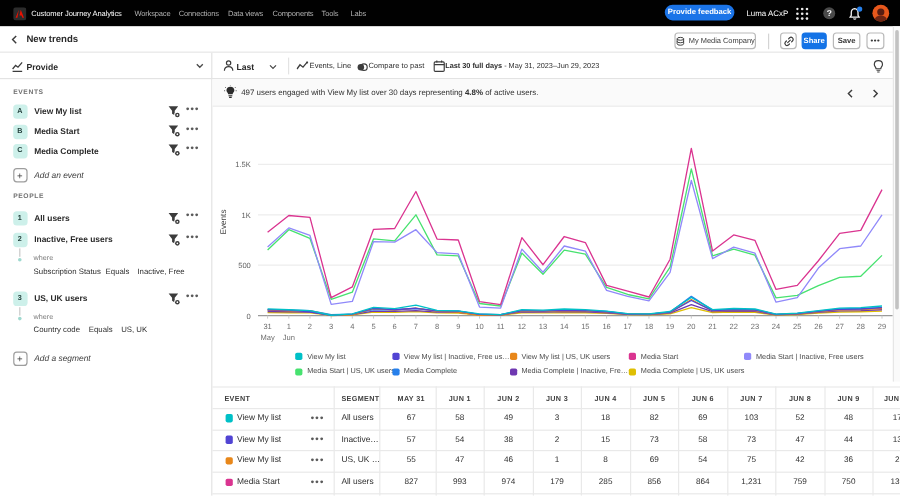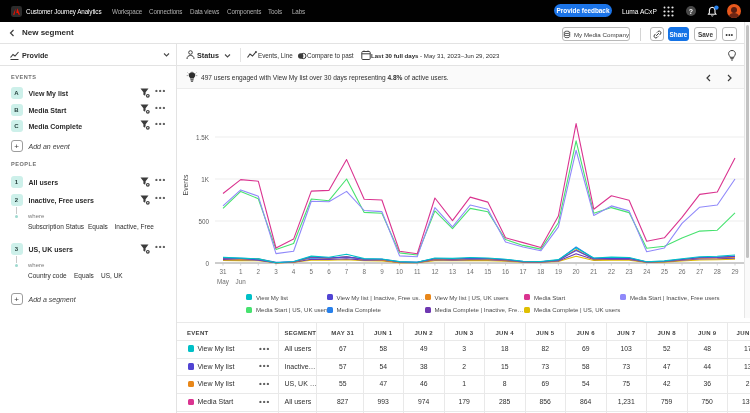--- a/index.html
+++ b/index.html
@@ -70,21 +70,21 @@
   <div class="abs" style="left:727px;top:4px;width:14px;height:14px;border-radius:50%;background:#e8581c;overflow:hidden;">
       <div class="abs" style="left:4px;top:2.5px;width:6px;height:6px;border-radius:50%;background:#571d12;"></div>
       <div class="abs" style="left:2px;top:8.5px;width:10px;height:7px;border-radius:50%;background:#6b2514;"></div>
     </div>
 </div>
 
 <div id="bar2">
   <svg class="abs" style="left:8px;top:6.5px" width="8" height="8" viewBox="0 0 8 8">
       <path d="M5.5 1 L2.5 4 L5.5 7" stroke="#3c3c3c" stroke-width="1.2" fill="none"></path>
     </svg>
-  <div class="abs" style="left:22px;top:6px;font-size:8px;font-weight:bold;color:#2a2a2a;">New segment</div>
+  <div class="abs" style="left:22px;top:6px;font-size:8px;font-weight:bold;color:#2a2a2a;">New trends</div>
 </div>
 <div class="btn" style="left:562px;width:68px;font-weight:normal;font-size:6.2px;">
   <svg width="9" height="9" viewBox="0 0 10 10" style="margin-right:3px">
       <g fill="none" stroke="#3a3a3a" stroke-width="1">
         <ellipse cx="5" cy="2.3" rx="3.4" ry="1.5"></ellipse>
         <path d="M1.6 2.3 L1.6 7.5 a3.4 1.5 0 0 0 6.8 0 L8.4 2.3"></path>
         <path d="M1.6 4.9 a3.4 1.5 0 0 0 6.8 0"></path>
       </g>
     </svg>
   My Media Company</div>
@@ -109,21 +109,21 @@
   </svg>
 <div class="abs" style="left:22px;top:51px;font-size:7.2px;font-weight:bold;color:#2a2a2a;">Provide</div>
 <svg class="abs" style="left:163px;top:52px" width="7" height="6" viewBox="0 0 7 6">
     <path d="M1 1.5 L3.5 4 L6 1.5" stroke="#4a4a4a" stroke-width="1.1" fill="none"></path>
   </svg>
 <div class="abs" style="left:176px;top:44px;width:1px;height:369px;background:#e3e3e3;"></div>
 <svg class="abs" style="left:186px;top:50px" width="9" height="10" viewBox="0 0 9 10">
     <circle cx="4.5" cy="2.5" r="1.8" fill="none" stroke="#3c3c3c" stroke-width="1"></circle>
     <path d="M1 9 C1 6.5 2.5 5.5 4.5 5.5 C6.5 5.5 8 6.5 8 9" fill="none" stroke="#3c3c3c" stroke-width="1"></path>
   </svg>
-<div class="abs" style="left:197px;top:51px;font-size:7.2px;font-weight:bold;color:#2a2a2a;">Status</div>
+<div class="abs" style="left:197px;top:51px;font-size:7.2px;font-weight:bold;color:#2a2a2a;">Last</div>
 <svg class="abs" style="left:224px;top:52.5px" width="7" height="6" viewBox="0 0 7 6">
     <path d="M1 1.5 L3.5 4 L6 1.5" stroke="#4a4a4a" stroke-width="1.1" fill="none"></path>
   </svg>
 <div class="abs" style="left:240px;top:48px;width:1px;height:14px;background:#e3e3e3;"></div>
 <svg class="abs" style="left:247px;top:51px" width="10" height="8" viewBox="0 0 10 8">
     <path d="M0.5 6.5 L3 3 L5.5 5 L9 0.8" stroke="#3c3c3c" stroke-width="1.1" fill="none"></path>
     <circle cx="9" cy="1" r="0.9" fill="#3c3c3c"></circle>
   </svg>
 <div class="abs" style="left:258px;top:51.5px;font-size:6.3px;color:#2f2f2f;white-space:nowrap;">Events, Line</div>
 <svg class="abs" style="left:297px;top:50.5px" width="10" height="10" viewBox="0 0 10 10">

